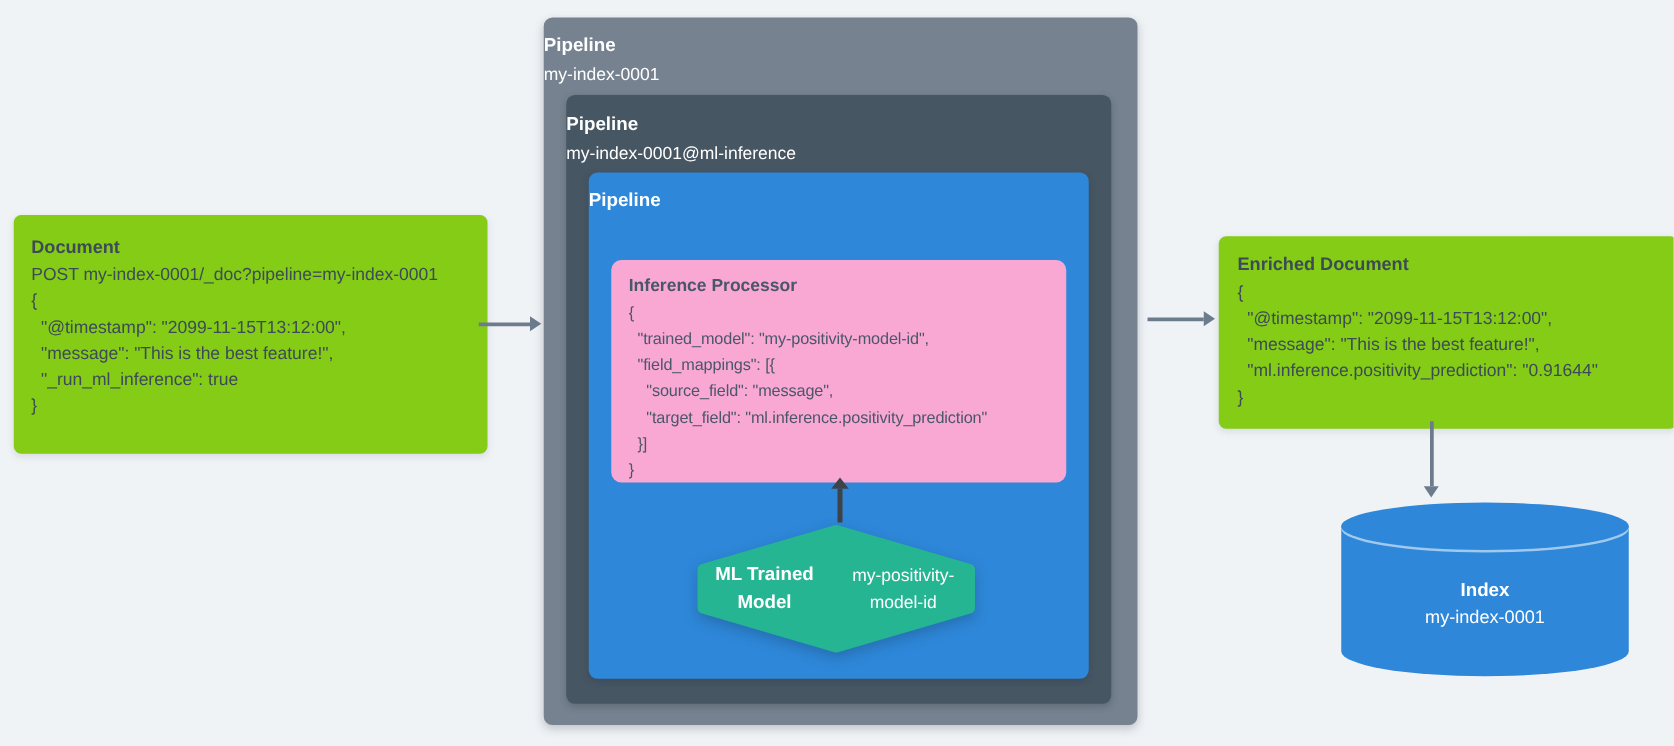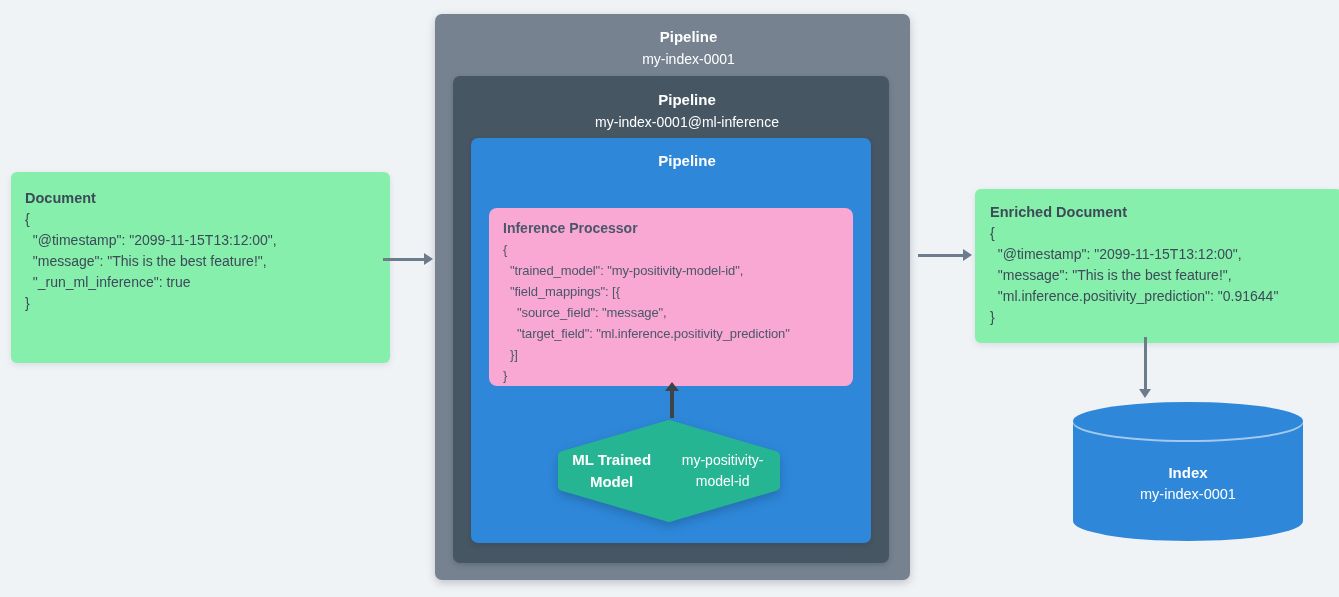--- a/index.html
+++ b/index.html
@@ -9,21 +9,21 @@
   }
   #canvas {
     position: relative;
     width: 1339px;
     height: 597px;
     background: #f0f3f6;
     overflow: hidden;
   }
   .card {
     position: absolute;
-    background: #86efac;
+    background: #84cc16;
     border-radius: 6px;
     box-shadow: 0 2px 6px rgba(80, 95, 115, 0.14);
     color: #3d4a57;
   }
   .card .card-title {
     font-weight: bold;
     font-size: 14.5px;
     line-height: 22px;
     white-space: pre;
   }
@@ -44,21 +44,21 @@
   #pipeline-inner {
     left: 453px; top: 76px; width: 436px; height: 487px;
     background: #475663;
     box-shadow: 0 2px 5px rgba(40, 50, 60, 0.25);
   }
   #pipeline-blue {
     left: 471px; top: 138px; width: 400px; height: 405px;
     background: #2e87d9;
     box-shadow: 0 2px 5px rgba(30, 50, 70, 0.25);
   }
-  .pipeline-header { text-align: center; color: #ffffff; padding-left: 32px; }
+  .pipeline-header { color: #ffffff; }
   #pipeline-outer .pipeline-header { padding-top: 12px; }
   #pipeline-inner .pipeline-header { padding-top: 13px; }
   #pipeline-blue  .pipeline-header { padding-top: 12px; }
   .pipeline-label { font-weight: bold; font-size: 15px; line-height: 22px; }
   .pipeline-name  { font-size: 14px; line-height: 22px; }
 
   #processor-box {
     position: absolute;
     left: 489px; top: 208px; width: 364px; height: 178px;
     background: #f9a8d4;
@@ -133,20 +133,21 @@
   .cyl-title { font-weight: bold; font-size: 15px; line-height: 22px; }
   .cyl-name  { font-size: 14.5px; line-height: 21px; }
 </style>
 </head>
 <body>
 
 <div id="canvas">
 
   <div id="document-card" class="card">
     <div class="card-title">Document</div>
+    <div class="code-line">POST my-index-0001/_doc?pipeline=my-index-0001</div>
     <div class="code-line">{</div>
     <div class="code-line">  "@timestamp": "2099-11-15T13:12:00",</div>
     <div class="code-line">  "message": "This is the best feature!",</div>
     <div class="code-line">  "_run_ml_inference": true</div>
     <div class="code-line">}</div>
   </div>
 
   <div id="arrow-doc-to-pipeline" class="h-arrow"></div>
 
   <div id="pipeline-outer" class="pipeline-box">

